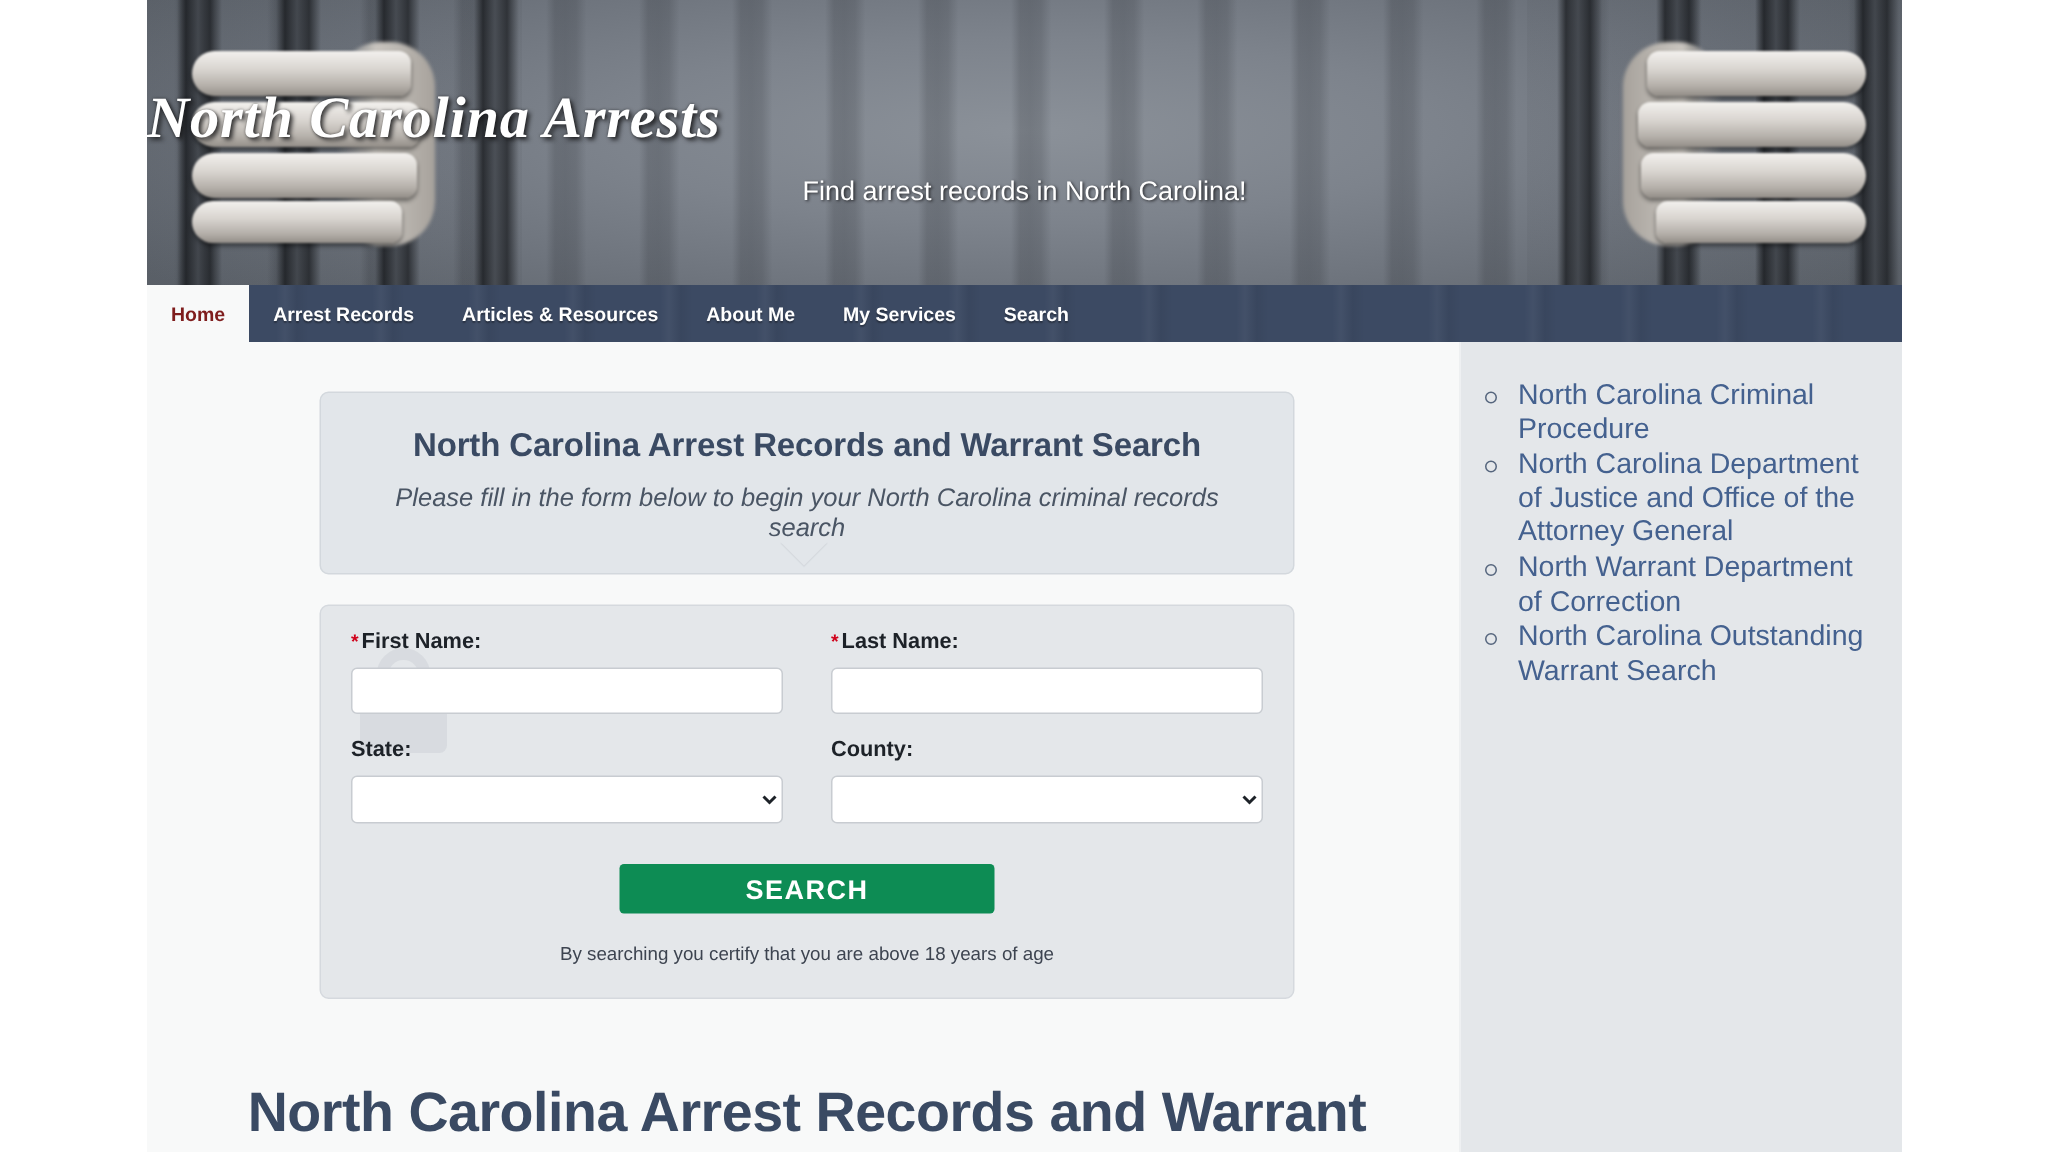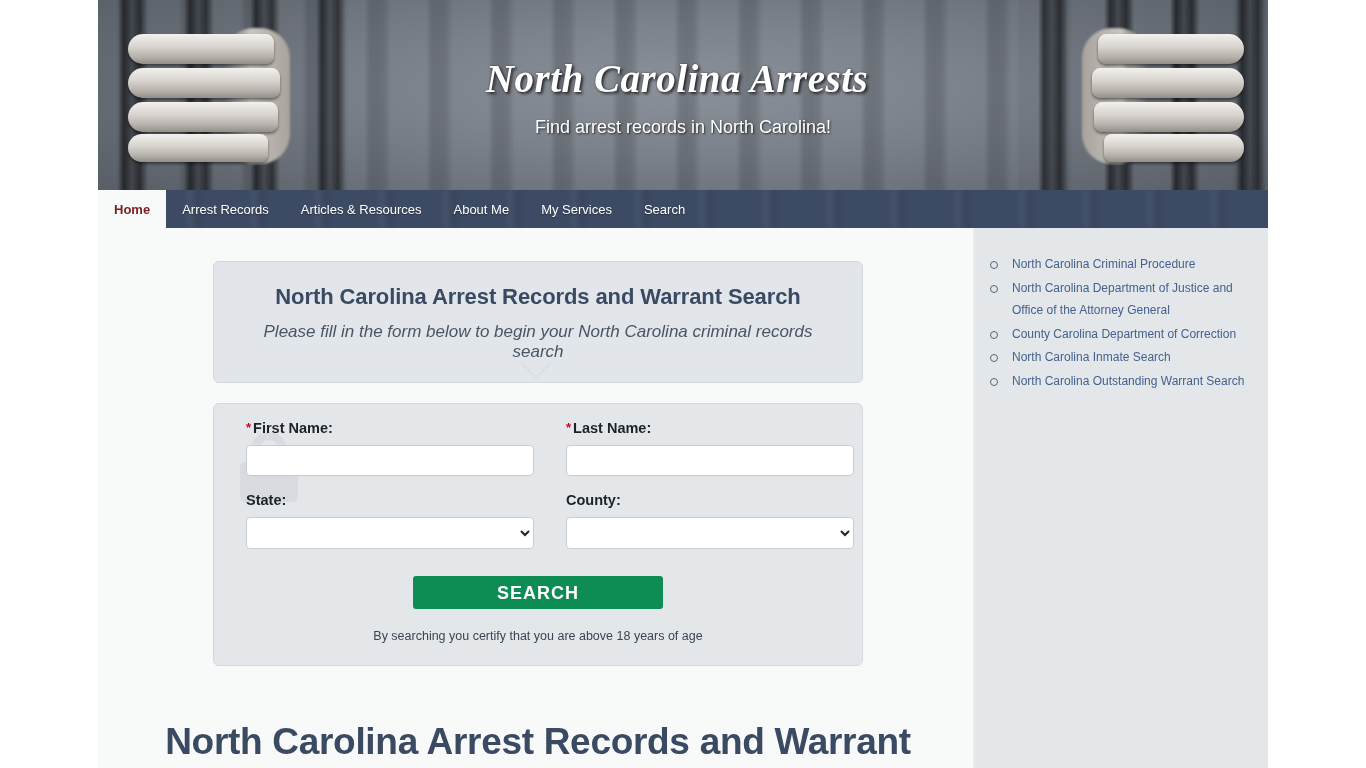--- a/index.html
+++ b/index.html
@@ -107,21 +107,20 @@
     filter: blur(1px);
   }
   .hand-right .palm { left: auto; right: 96px;
     background: linear-gradient(270deg, rgba(210,206,200,.0) 0%, #c9c5bf 40%, #a7a29c 100%); }
   .hand-blur { filter: blur(.6px); }
 
   .banner-title {
     position: absolute;
     left: 0; right: 12px;
     top: 56px;
-    text-align: center;
     font-family: "Liberation Serif", "DejaVu Serif", serif;
     font-style: italic;
     font-weight: bold;
     font-size: 39px;
     color: #ffffff;
     letter-spacing: .5px;
     text-shadow: 2px 2px 3px rgba(20,20,22,.75), 0 0 2px rgba(0,0,0,.5);
   }
   .banner-tagline {
     position: absolute;
@@ -153,21 +152,21 @@
     display: flex;
     align-items: stretch;
     box-sizing: border-box;
   }
   .nav-item {
     display: flex;
     align-items: center;
     padding: 0 16px;
     color: #ffffff;
     font-size: 13px;
-    font-weight: normal;
+    font-weight: bold;
     white-space: nowrap;
     cursor: pointer;
     text-shadow: 0 1px 1px rgba(0,0,0,.35);
   }
   .nav-item.active {
     background: #f8f9f9;
     color: #7f1d1d;
     text-shadow: none;
     font-weight: bold;
   }
@@ -240,21 +239,21 @@
   .form-panel {
     position: absolute;
     left: 115px;
     top: 175px;
     width: 650px;
     height: 263px;
     box-sizing: border-box;
     background: #e4e7ea;
     border: 1px solid #d5d9de;
     border-radius: 6px;
-    padding: 16px 32px;
+    padding: 16px 20px;
   }
   .lock-watermark {
     position: absolute;
     left: 26px;
     top: 28px;
     width: 58px;
     height: 64px;
     opacity: .55;
     pointer-events: none;
   }
@@ -372,21 +371,21 @@
     position: absolute;
     left: -22px;
     top: 8px;
     width: 6px;
     height: 6px;
     border: 1px solid #55657d;
     border-radius: 50%;
     background: transparent;
   }
   .side-link {
-    font-size: 12px;
+    font-size: 19px;
     line-height: 22.6px;
     color: #44618f;
     text-decoration: none;
     cursor: pointer;
   }
 </style>
 </head>
 <body>
 
 <div id="page">
@@ -492,25 +491,21 @@
         <li>
           <span class="side-bullet"></span>
           <a class="side-link">North Carolina Criminal Procedure</a>
         </li>
         <li>
           <span class="side-bullet"></span>
           <a class="side-link">North Carolina Department of Justice and Office of the Attorney General</a>
         </li>
         <li>
           <span class="side-bullet"></span>
-          <a class="side-link">County Carolina Department of Correction</a>
-        </li>
-        <li>
-          <span class="side-bullet"></span>
-          <a class="side-link">North Carolina Inmate Search</a>
+          <a class="side-link">North Warrant Department of Correction</a>
         </li>
         <li>
           <span class="side-bullet"></span>
           <a class="side-link">North Carolina Outstanding Warrant Search</a>
         </li>
       </ul>
     </aside>
 
   </div>
 </div>

